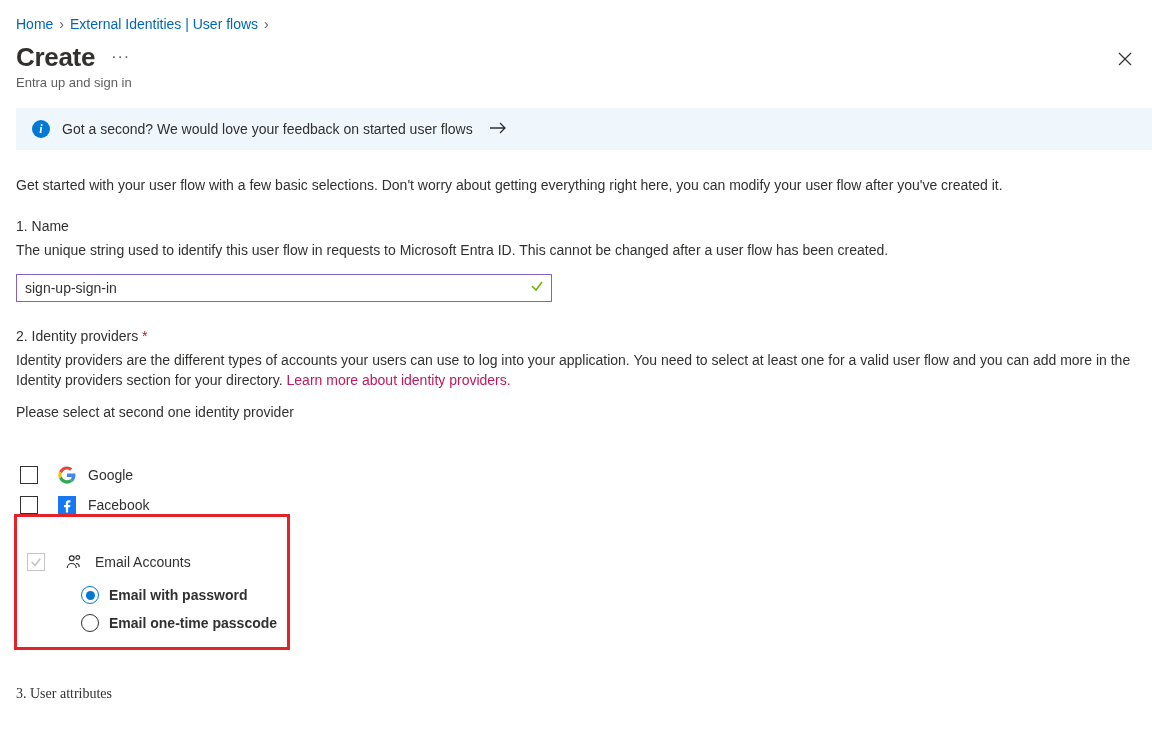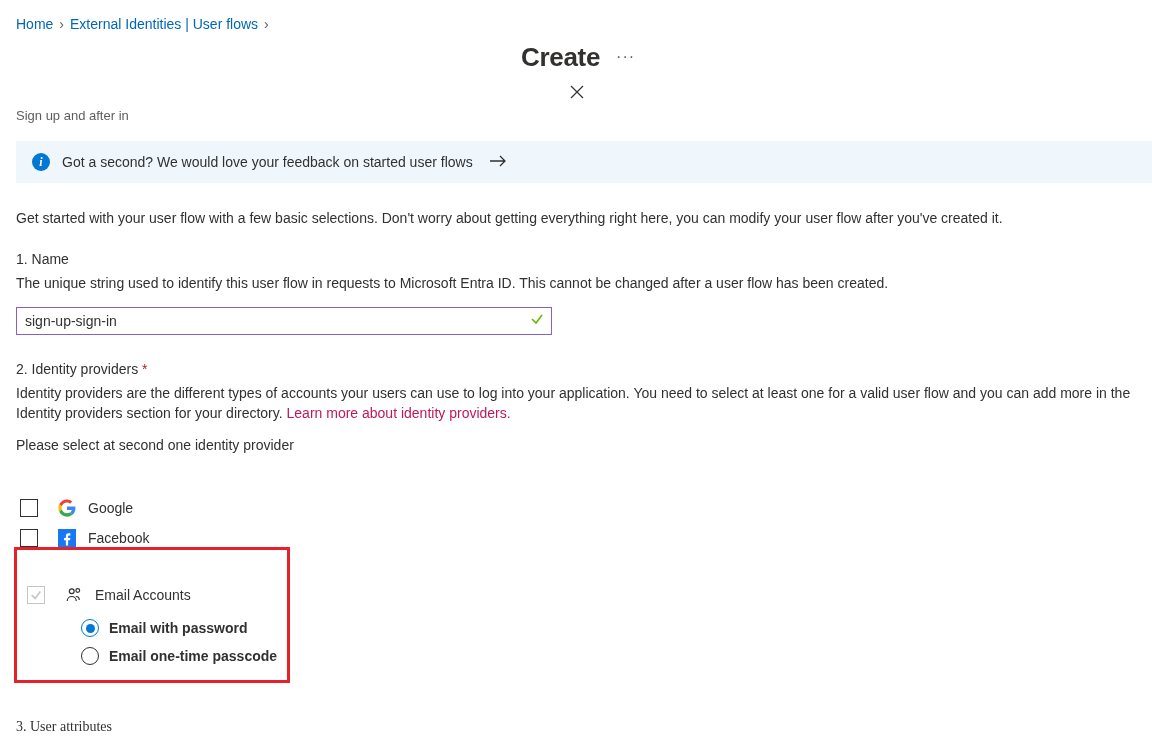--- a/index.html
+++ b/index.html
@@ -7,21 +7,21 @@
     margin: 0; padding: 0;
     font-family: "Segoe UI", -apple-system, BlinkMacSystemFont, sans-serif;
     font-size: 14px;
     color: #323130;
     background: #fff;
   }
   .page { padding: 16px 8px 30px 16px; width: 1152px; }
   .breadcrumb { display: flex; align-items: center; gap: 4px; margin-bottom: 10px; }
   .breadcrumb a { color: #0067b8; text-decoration: none; cursor: pointer; }
   .breadcrumb .sep { color: #605e5c; padding: 0 2px; }
-  .title-row { display: flex; align-items: center; justify-content: space-between; flex-direction: column; }
+  .title-row { display: flex; align-items: flex-start; justify-content: space-between; }
   .title-block { display: flex; align-items: baseline; gap: 12px; }
   h1 { font-size: 26px; font-weight: 600; margin: 0 0 2px 0; letter-spacing: -0.3px; }
   .ellipsis-btn { font-size: 16px; letter-spacing: 1px; color: #605e5c; cursor: pointer; padding: 0 4px; line-height: 1; position: relative; top: -4px;}
   .close-btn { cursor: pointer; padding: 6px; margin-right: 6px; margin-top: 4px;}
   .close-btn svg { width: 14px; height: 14px; stroke: #323130; stroke-width: 1.2; }
   .subtitle { color: #605e5c; font-size: 13px; margin-bottom: 18px; }
   .feedback-banner {
     background: #eff6fc;
     display: flex; align-items: center;
     padding: 12px 16px; gap: 12px;
@@ -104,21 +104,21 @@
     <div class="title-block">
       <h1>Create</h1>
       <span class="ellipsis-btn">···</span>
     </div>
     <div class="close-btn">
       <svg viewBox="0 0 14 14" fill="none">
           <path d="M1 1 L13 13 M13 1 L1 13"></path>
         </svg>
     </div>
   </div>
-  <div class="subtitle">Sign up and after in</div>
+  <div class="subtitle">Entra up and sign in</div>
 
   <div class="feedback-banner">
     <span class="info-icon">i</span>
     <span class="msg">Got a second? We would love your feedback on started user flows</span>
     <span class="arrow">
       <svg width="18" height="12" viewBox="0 0 18 12" fill="none" stroke="#323130" stroke-width="1.3">
           <path d="M1 6 H16 M11 1 L16 6 L11 11"></path>
         </svg>
     </span>
   </div>

